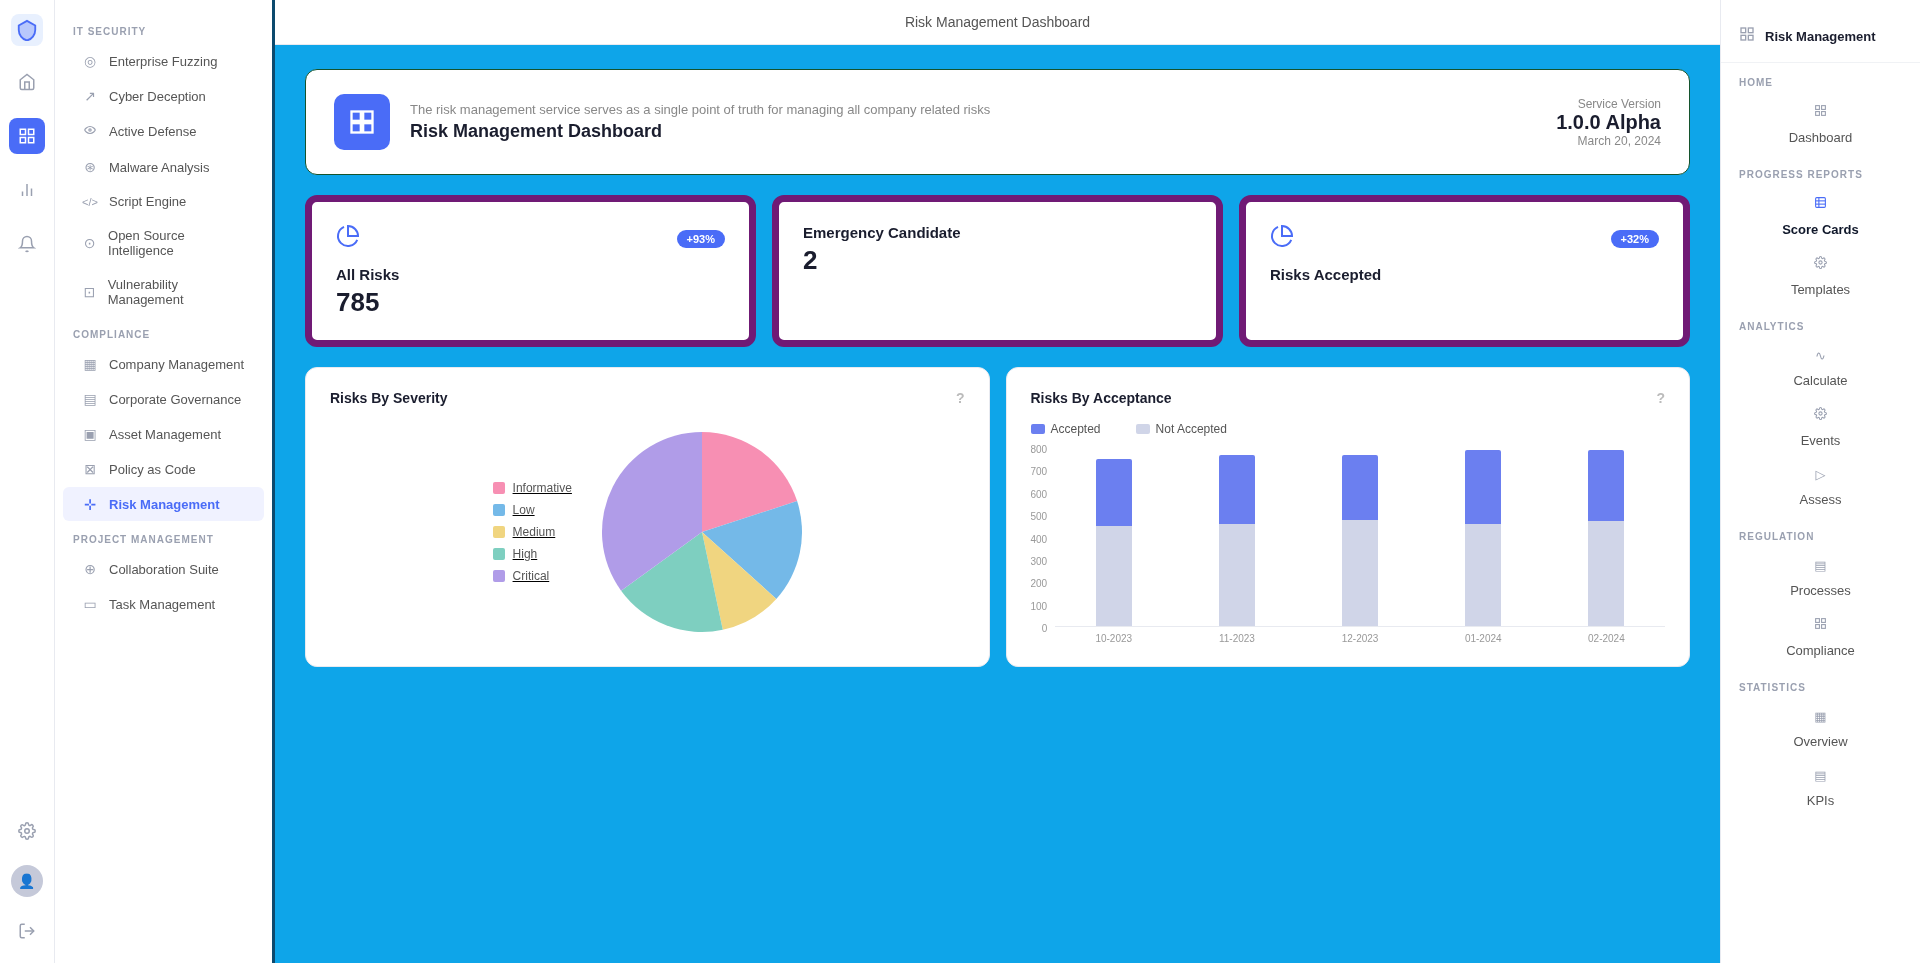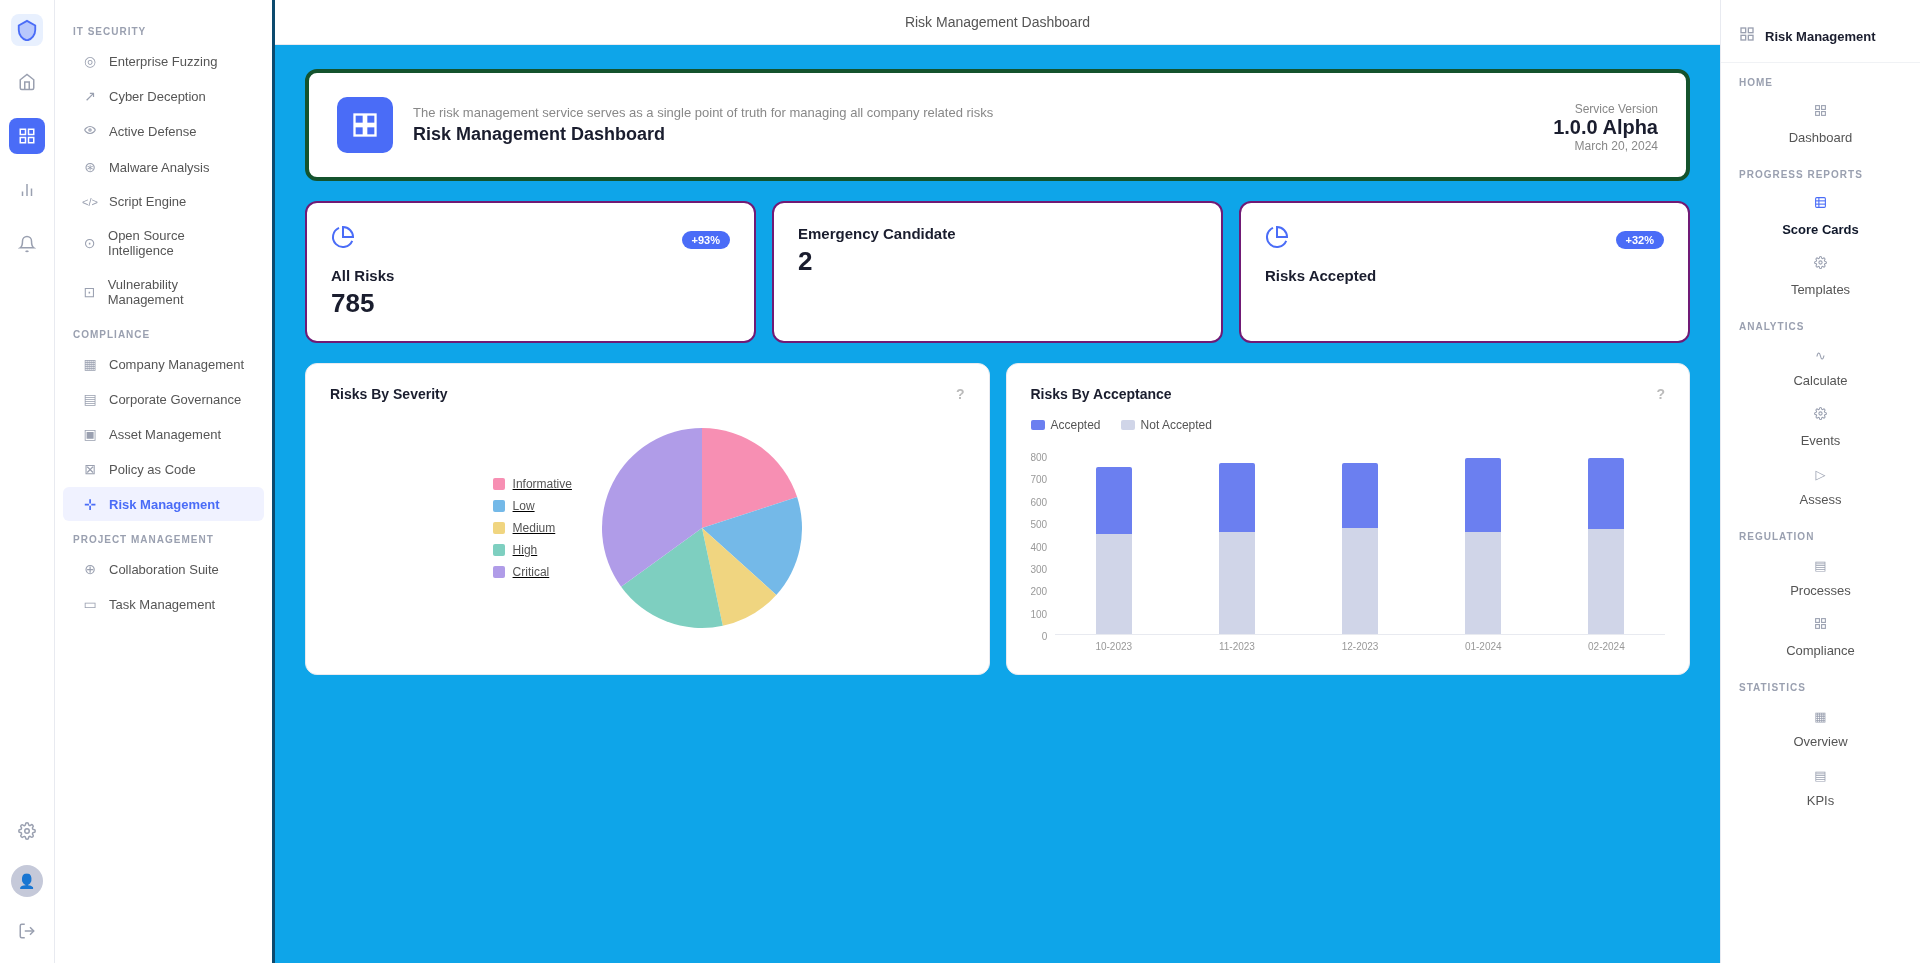--- a/index.html
+++ b/index.html
@@ -78,24 +78,24 @@
       position: sticky; top: 0; z-index: 5;
     }
     .content-area { padding: 24px 30px; }
 
     
     .info-card {
       background: #fff;
       border-radius: 12px;
       padding: 24px 28px;
       display: flex;
-      align-items: flex-end;
+      align-items: center;
       justify-content: space-between;
       margin-bottom: 20px;
-      border: 4px solid #14532d;
+      border: 1px solid #14532d;
       gap: 32px;
     }
     .info-card-left { display: flex; align-items: center; gap: 20px; }
     .info-card-icon {
       width: 56px; height: 56px;
       background: #4a6cf7;
       border-radius: 10px;
       display: flex; align-items: center; justify-content: center;
       color: #fff; font-size: 24px;
     }
@@ -105,21 +105,21 @@
     .info-card-right .version-label { font-size: 12px; color: #888; }
     .info-card-right .version { font-size: 20px; font-weight: 700; color: #1a1d2e; }
     .info-card-right .date { font-size: 12px; color: #888; }
 
     
     .stats-row { display: grid; grid-template-columns: repeat(3, 1fr); gap: 16px; margin-bottom: 20px; }
     .stat-card {
       background: #fff;
       border-radius: 12px;
       padding: 22px 24px;
-      border: 2px solid #701a75;
+      border: 7px solid #701a75;
     }
     .stat-card-header { display: flex; align-items: center; justify-content: space-between; margin-bottom: 12px; }
     .stat-icon { font-size: 22px; color: #4a6cf7; }
     .stat-badge {
       font-size: 11px; font-weight: 700; padding: 3px 10px; border-radius: 20px;
     }
     .stat-badge.positive { background: #4a6cf7; color: #fff; }
     .stat-badge.neutral { background: #4a6cf7; color: #fff; }
     .stat-label { font-size: 15px; font-weight: 700; color: #1a1d2e; margin-bottom: 4px; }
     .stat-value { font-size: 26px; font-weight: 700; color: #1a1d2e; }
@@ -136,21 +136,21 @@
       display: flex; align-items: center; justify-content: space-between;
       font-size: 14px; font-weight: 600; color: #1a1d2e; margin-bottom: 16px;
     }
     .chart-title .help-icon { color: #bbb; cursor: pointer; }
 
     
     .pie-container { display: flex; align-items: center; gap: 30px; justify-content: center; padding: 10px 0; text-decoration: underline; }
     .legend { display: flex; flex-direction: column; gap: 8px; }
     .legend-item { display: flex; align-items: center; gap: 8px; font-size: 12px; color: #555; }
     .legend-dot { width: 12px; height: 12px; border-radius: 2px; }
-    .bar-chart-legend { display: flex; gap: 20px; margin-bottom: 20px; align-items: center; text-align: center; }
+    .bar-chart-legend { display: flex; gap: 35px; margin-bottom: 8px; align-items: center; text-align: center; }
     .bar-chart-legend-item { display: flex; align-items: center; gap: 6px; font-size: 12px; color: #555; }
     .bar-legend-dot { width: 14px; height: 10px; border-radius: 2px; }
 
     
     .right-sidebar {
       width: 200px;
       background: #fff;
       border-left: 1px solid #e8eaf0;
       padding: 16px 0;
       overflow-y: auto;

